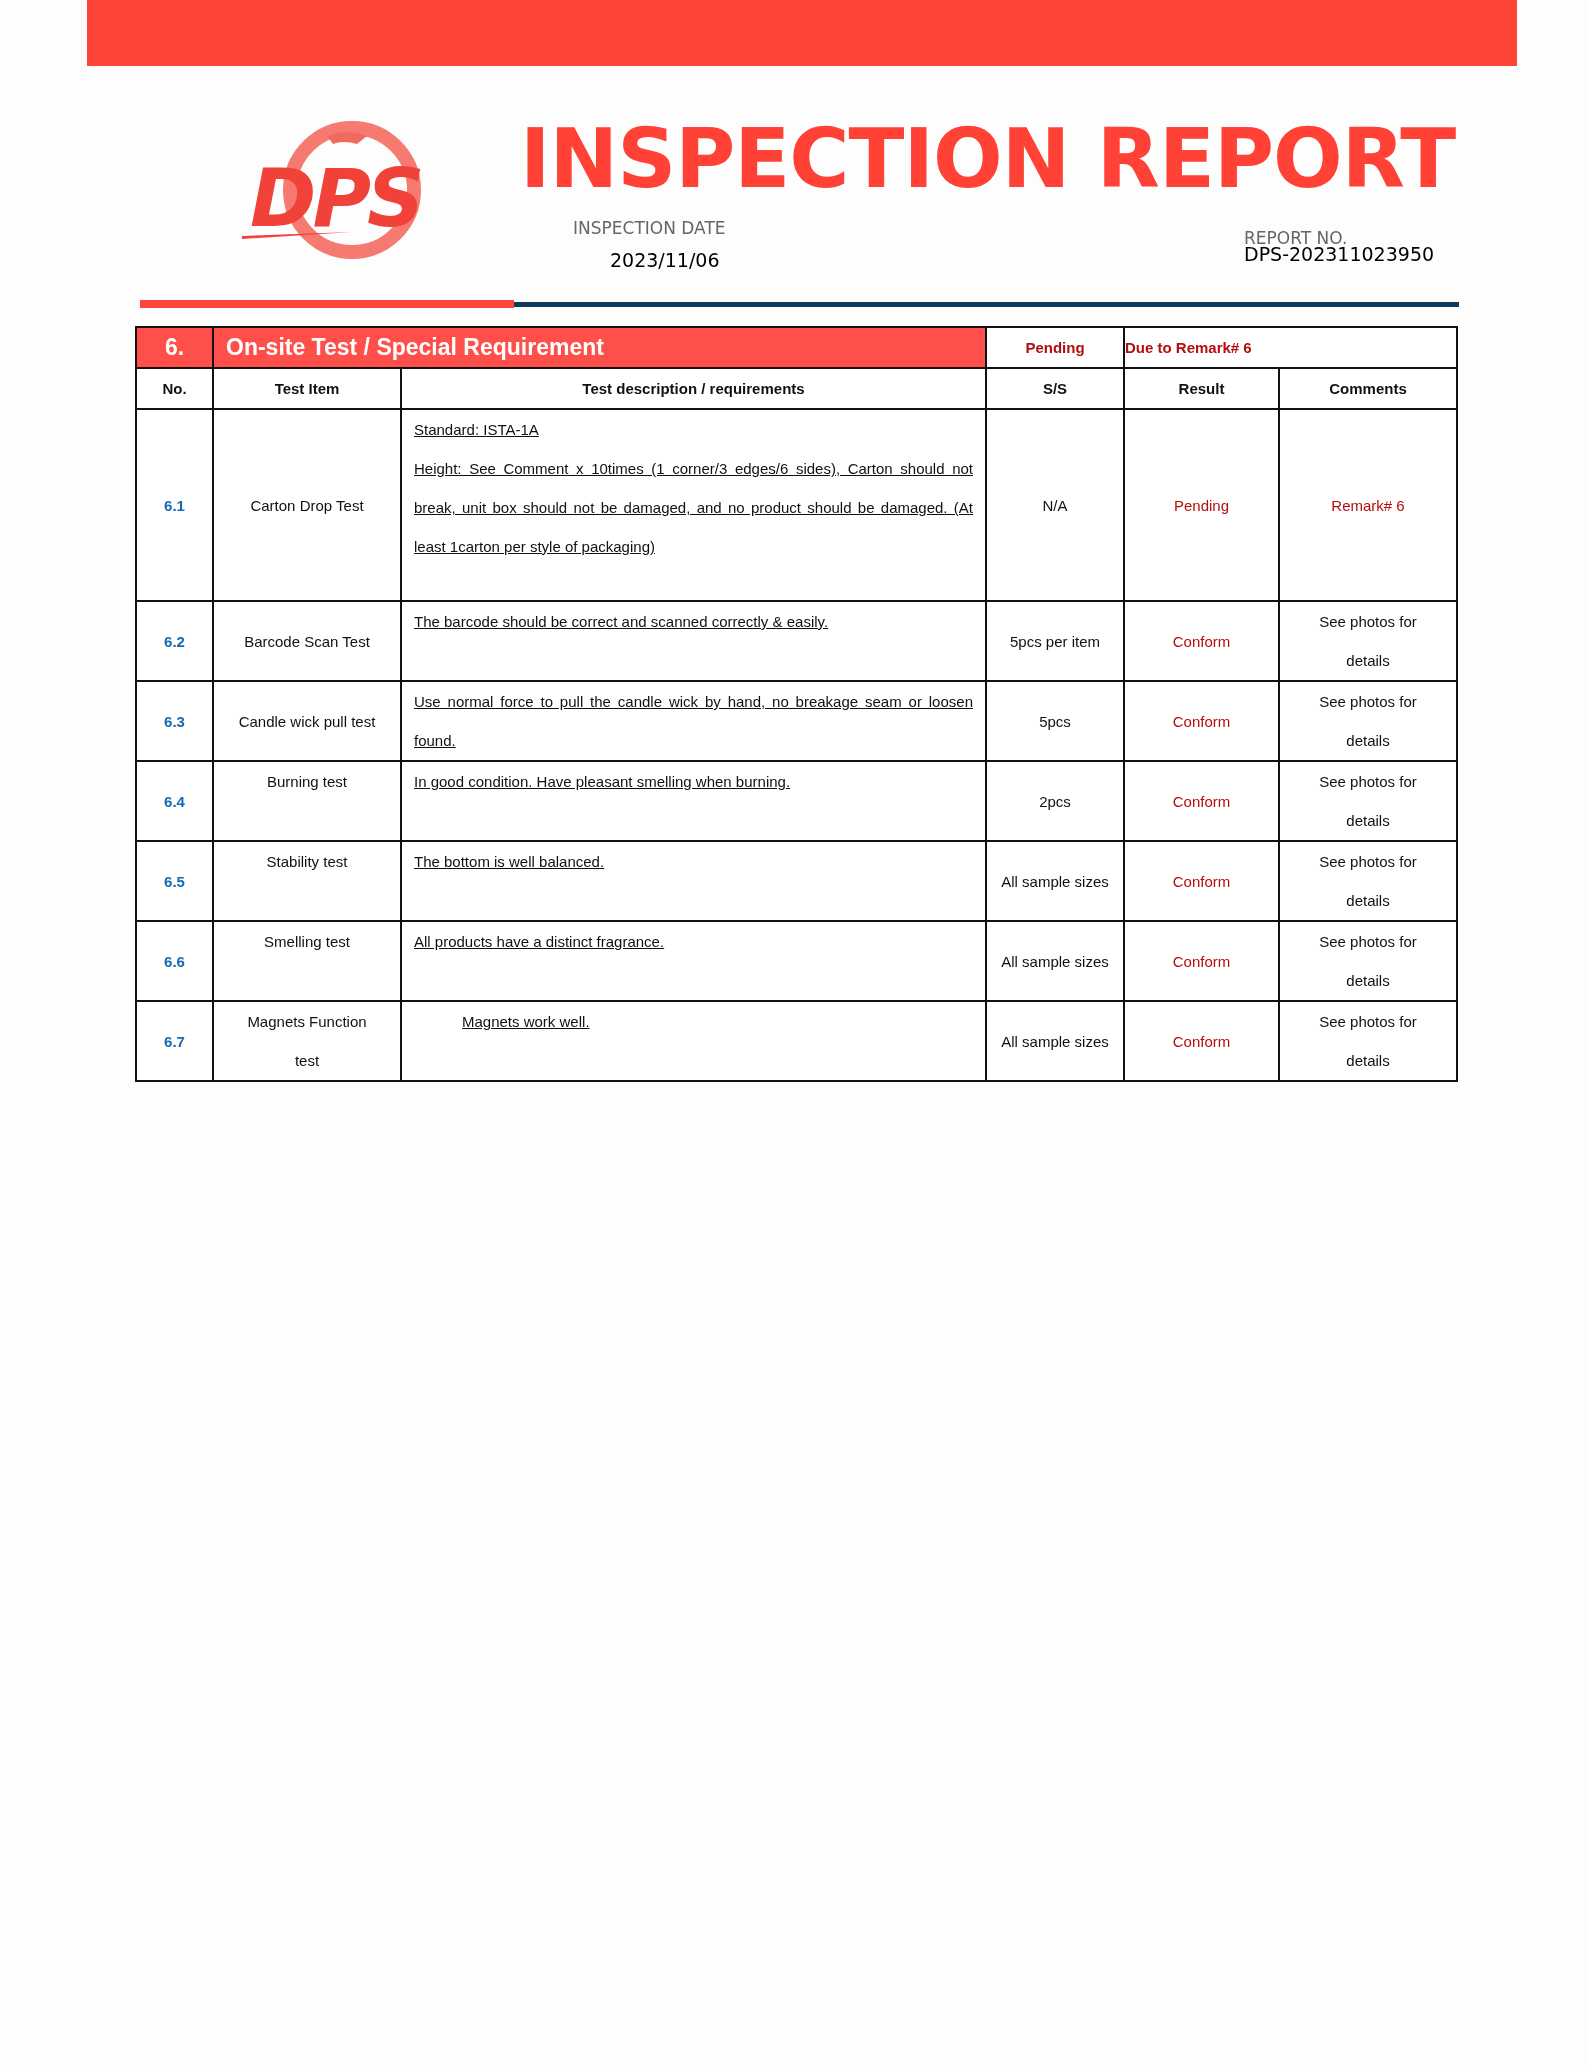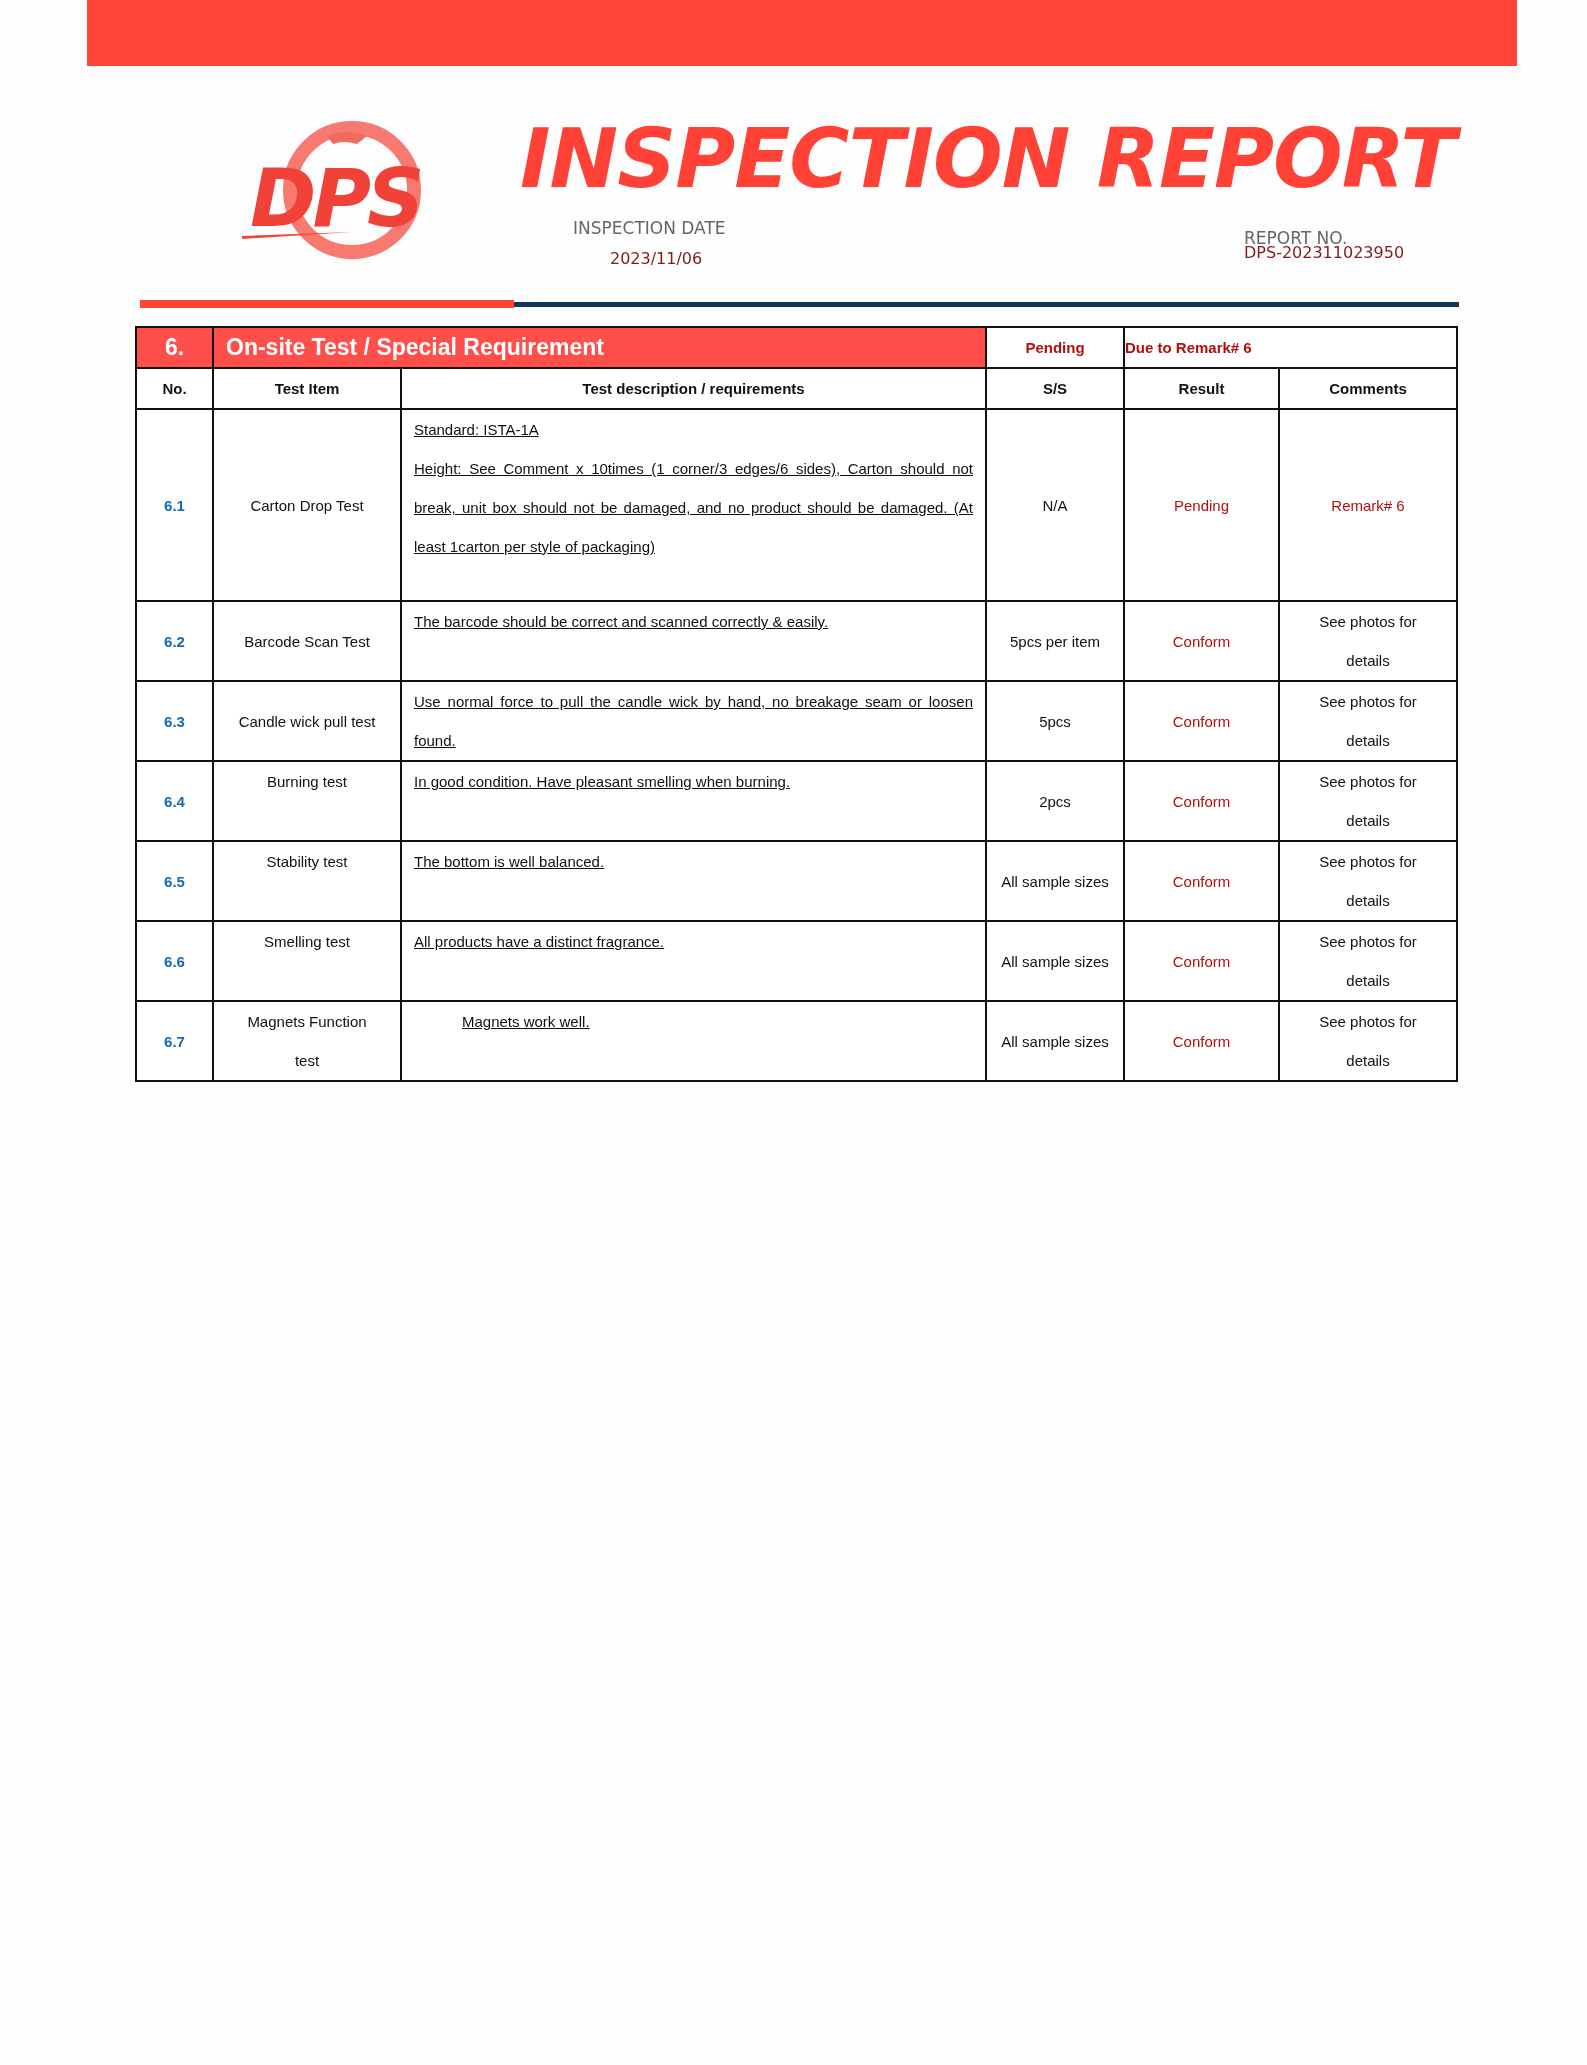--- a/index.html
+++ b/index.html
@@ -28,39 +28,38 @@
     top: 118px;
     width: 210px;
     height: 150px;
   }
   .report-title {
     position: absolute;
     left: 520px;
     top: 118px;
     font-family: "DejaVu Sans", sans-serif;
     font-weight: bold;
-    font-style: italic;
     font-size: 82px;
     letter-spacing: -1px;
     color: #ff4136;
     white-space: nowrap;
     line-height: 1;
   }
   .meta-label {
     position: absolute;
     font-family: "DejaVu Sans", sans-serif;
     font-size: 17px;
     color: #666;
     white-space: nowrap;
   }
   .meta-value {
     position: absolute;
     font-family: "DejaVu Sans", sans-serif;
-    font-size: 16px;
-    color: #7f1d1d;
+    font-size: 19px;
+    color: #000000;
     white-space: nowrap;
   }
   .divider-red {
     position: absolute;
     left: 140px;
     top: 300px;
     width: 374px;
     height: 8px;
     background: #ff4538;
   }

